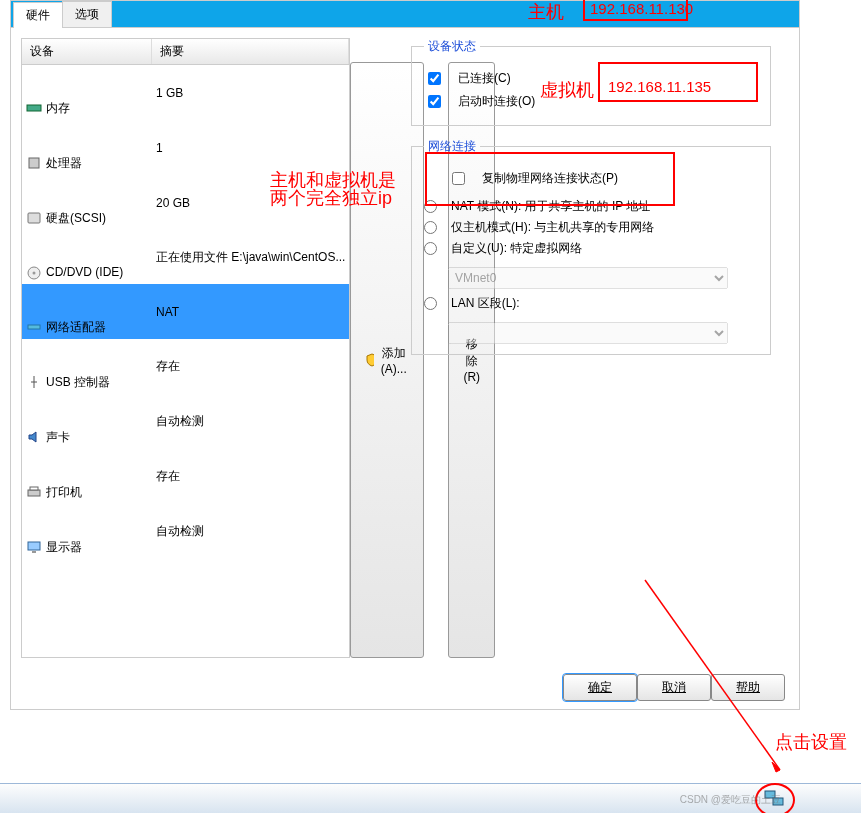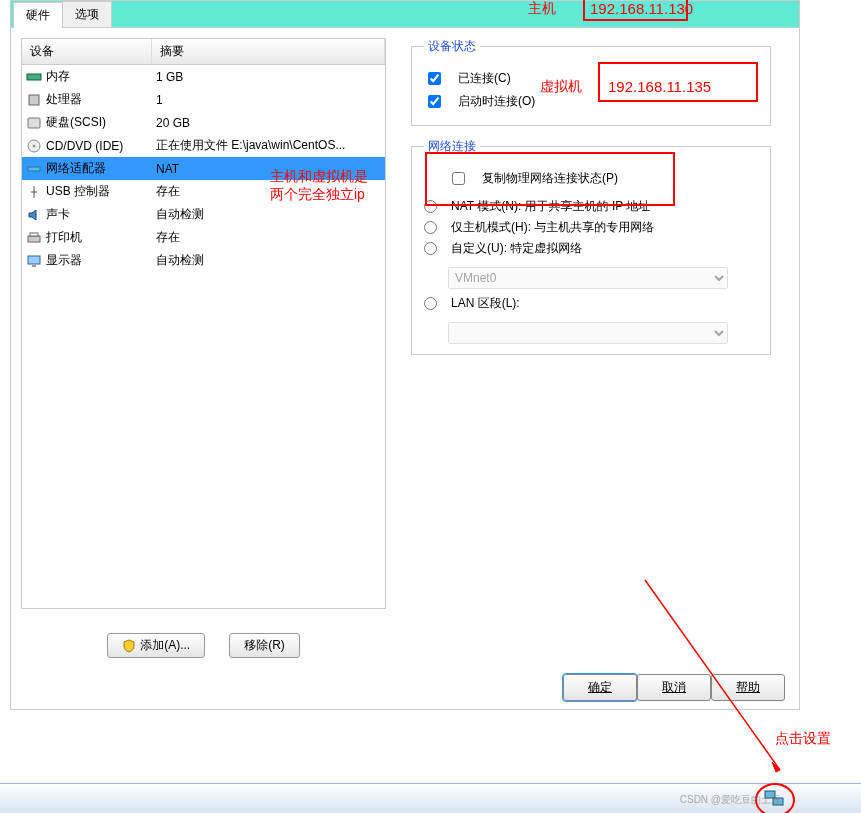--- a/index.html
+++ b/index.html
@@ -1,47 +1,47 @@
 <!DOCTYPE html>
 <html><head>
 <meta charset="utf-8">
 <style>
 * { box-sizing: border-box; font-family: "Microsoft YaHei", Tahoma, sans-serif; font-size: 12px; }
 body { margin: 0; background: #fff; width: 861px; height: 813px; position: relative; }
 .dialog { position: absolute; left: 10px; top: 0; width: 790px; height: 710px; background: #fff; border: 1px solid #ccc; }
-.tabs { display: flex; padding: 0 2px; border-bottom: 1px solid #ccc; background: #5eead4; }
+.tabs { display: flex; padding: 0 2px; border-bottom: 1px solid #ccc; background: #0ea5e9; }
 .tab { padding: 4px 12px; border: 1px solid #ccc; border-bottom: none; background: #f0f0f0; cursor: pointer; margin-right: -1px; }
 .tab.active { background: #fff; position: relative; top: 1px; }
 .content { display: flex; height: 640px; }
-.left-panel { width: 385px; padding: 10px; display: flex; flex-direction: column; }
+.left-panel { width: 385px; padding: 10px; display: flex; flex-direction: row; }
 .device-list { border: 1px solid #ccc; flex: 1; display: flex; flex-direction: column; }
 .list-header { display: flex; background: linear-gradient(#fff,#e8e8e8); border-bottom: 1px solid #ccc; font-weight: normal; }
 .col-h { padding: 4px 8px; border-right: 1px solid #ddd; }
 .col1 { width: 130px; } .col2 { flex: 1; }
 .list-body { flex: 1; overflow: hidden; }
 .row { display: flex; padding: 2px 0; align-items: center; }
 .row.selected { background: #3399ff; color: #000000; }
 .cell { padding: 1px 4px; white-space: nowrap; overflow: hidden; text-overflow: ellipsis; }
-.cell1 { width: 130px; display: flex; align-items: center; gap: 4px; }
+.cell1 { width: 130px; display: flex; gap: 4px; margin-top: 32px; }
 .cell2 { flex: 1; }
 .ico { width: 16px; height: 16px; display: inline-block; }
 .btn-row { display: flex; justify-content: center; gap: 24px; margin-top: 24px; }
 .btn { padding: 3px 14px; background: linear-gradient(#fff,#e5e5e5); border: 1px solid #999; border-radius: 3px; cursor: pointer; display: inline-flex; align-items: center; gap: 4px; }
 .right-panel { width: 390px; padding: 10px 15px; }
 fieldset { border: 1px solid #ccc; margin: 0 0 12px 0; padding: 10px 12px; }
 legend { padding: 0 4px; color: #1d4ed8; }
 .chk-row, .rad-row { display: flex; align-items: center; gap: 14px; margin: 4px 0; }
 .rad-row input[type=radio] { margin: 0; }
 .indent { margin-left: 24px; }
 select { width: 280px; margin: 6px 0 0 24px; padding: 2px; }
 .btn-group { text-align: right; margin-top: 6px; }
 .footer { position: absolute; bottom: 8px; right: 14px; display: flex; gap: 0; text-decoration: underline; }
 .btn-footer { padding: 4px 24px; background: linear-gradient(#fff,#e5e5e5); border: 1px solid #888; border-radius: 3px; cursor: pointer; }
 .btn-footer.primary { outline: 1px solid #3399ff; }
-.annot { position: absolute; color: #f00; font-size: 14px; pointer-events: none; }
+.annot { position: absolute; color: #f00; font-size: 18px; pointer-events: none; }
 .redbox { position: absolute; border: 2px solid #f00; pointer-events: none; }
 .taskbar { position: absolute; bottom: 0; left: 0; right: 0; height: 30px; background: linear-gradient(#fdfdfd,#d8e4f0); border-top: 1px solid #9db8d8; }
 .watermark { position: absolute; right: 80px; bottom: 6px; color: rgba(120,120,120,.6); font-size: 10px; }
 .tray-ico { position: absolute; right: 76px; bottom: 4px; width: 22px; height: 22px; }
 .redcircle { position: absolute; border: 2px solid #f00; border-radius: 50%; pointer-events: none; }
 .arrow-line { position: absolute; stroke: #f00; fill: none; pointer-events: none; }
 .shield { width:14px; height:14px; }
 </style>
 </head>
 <body>

